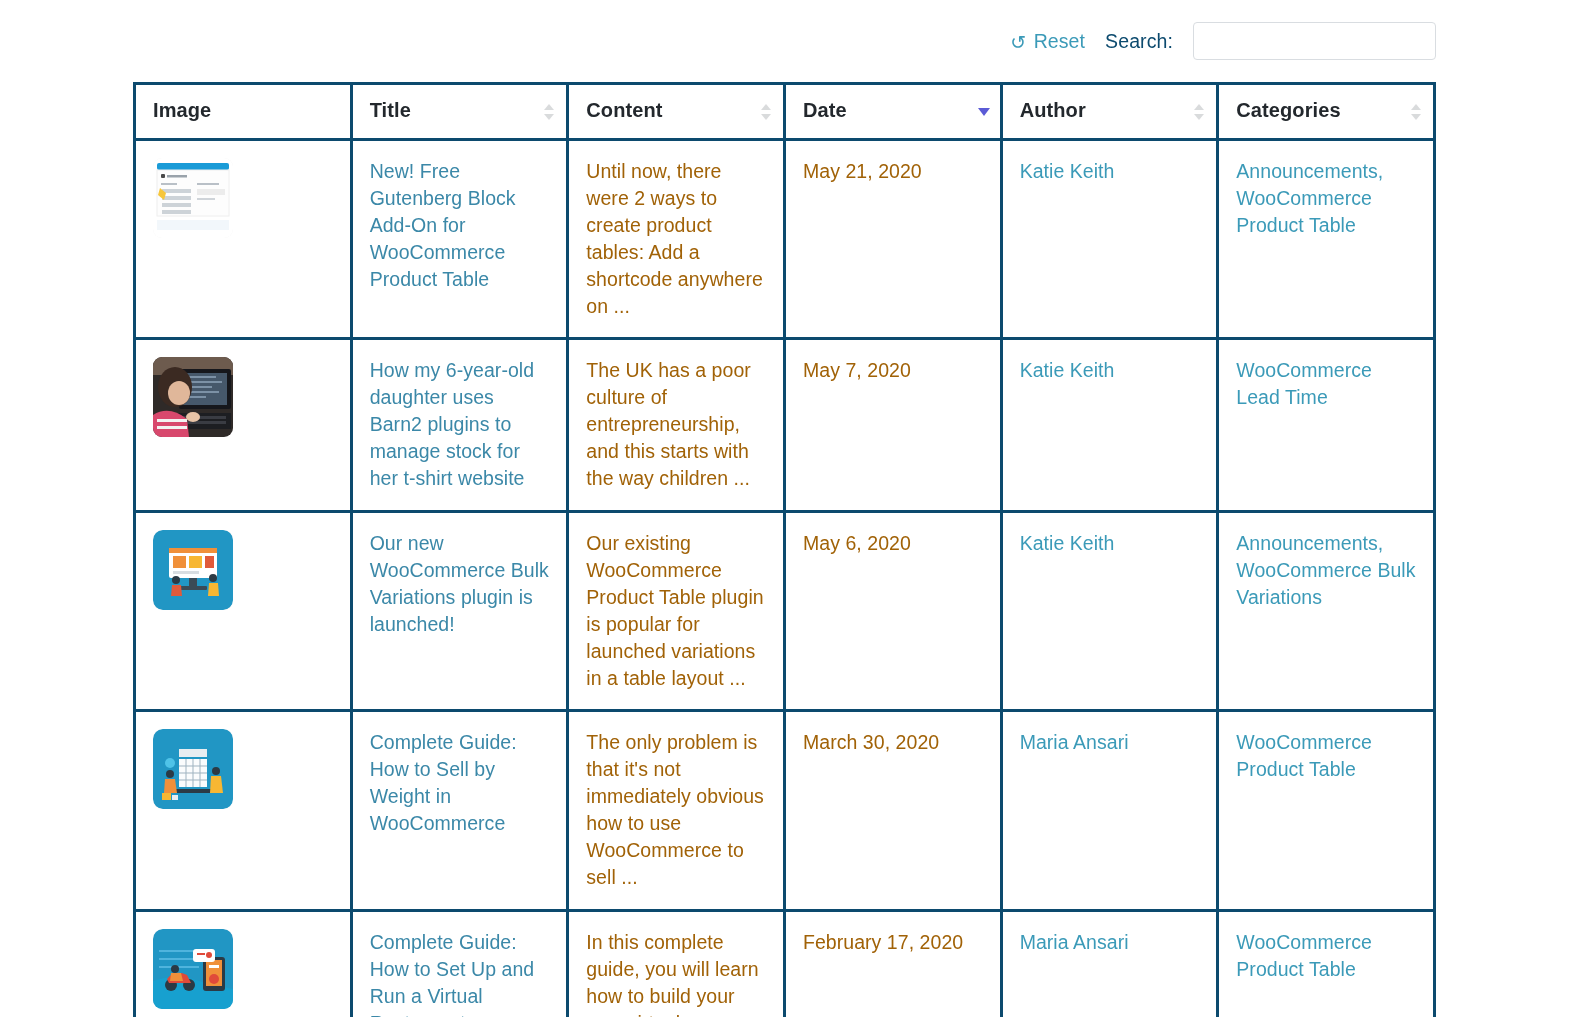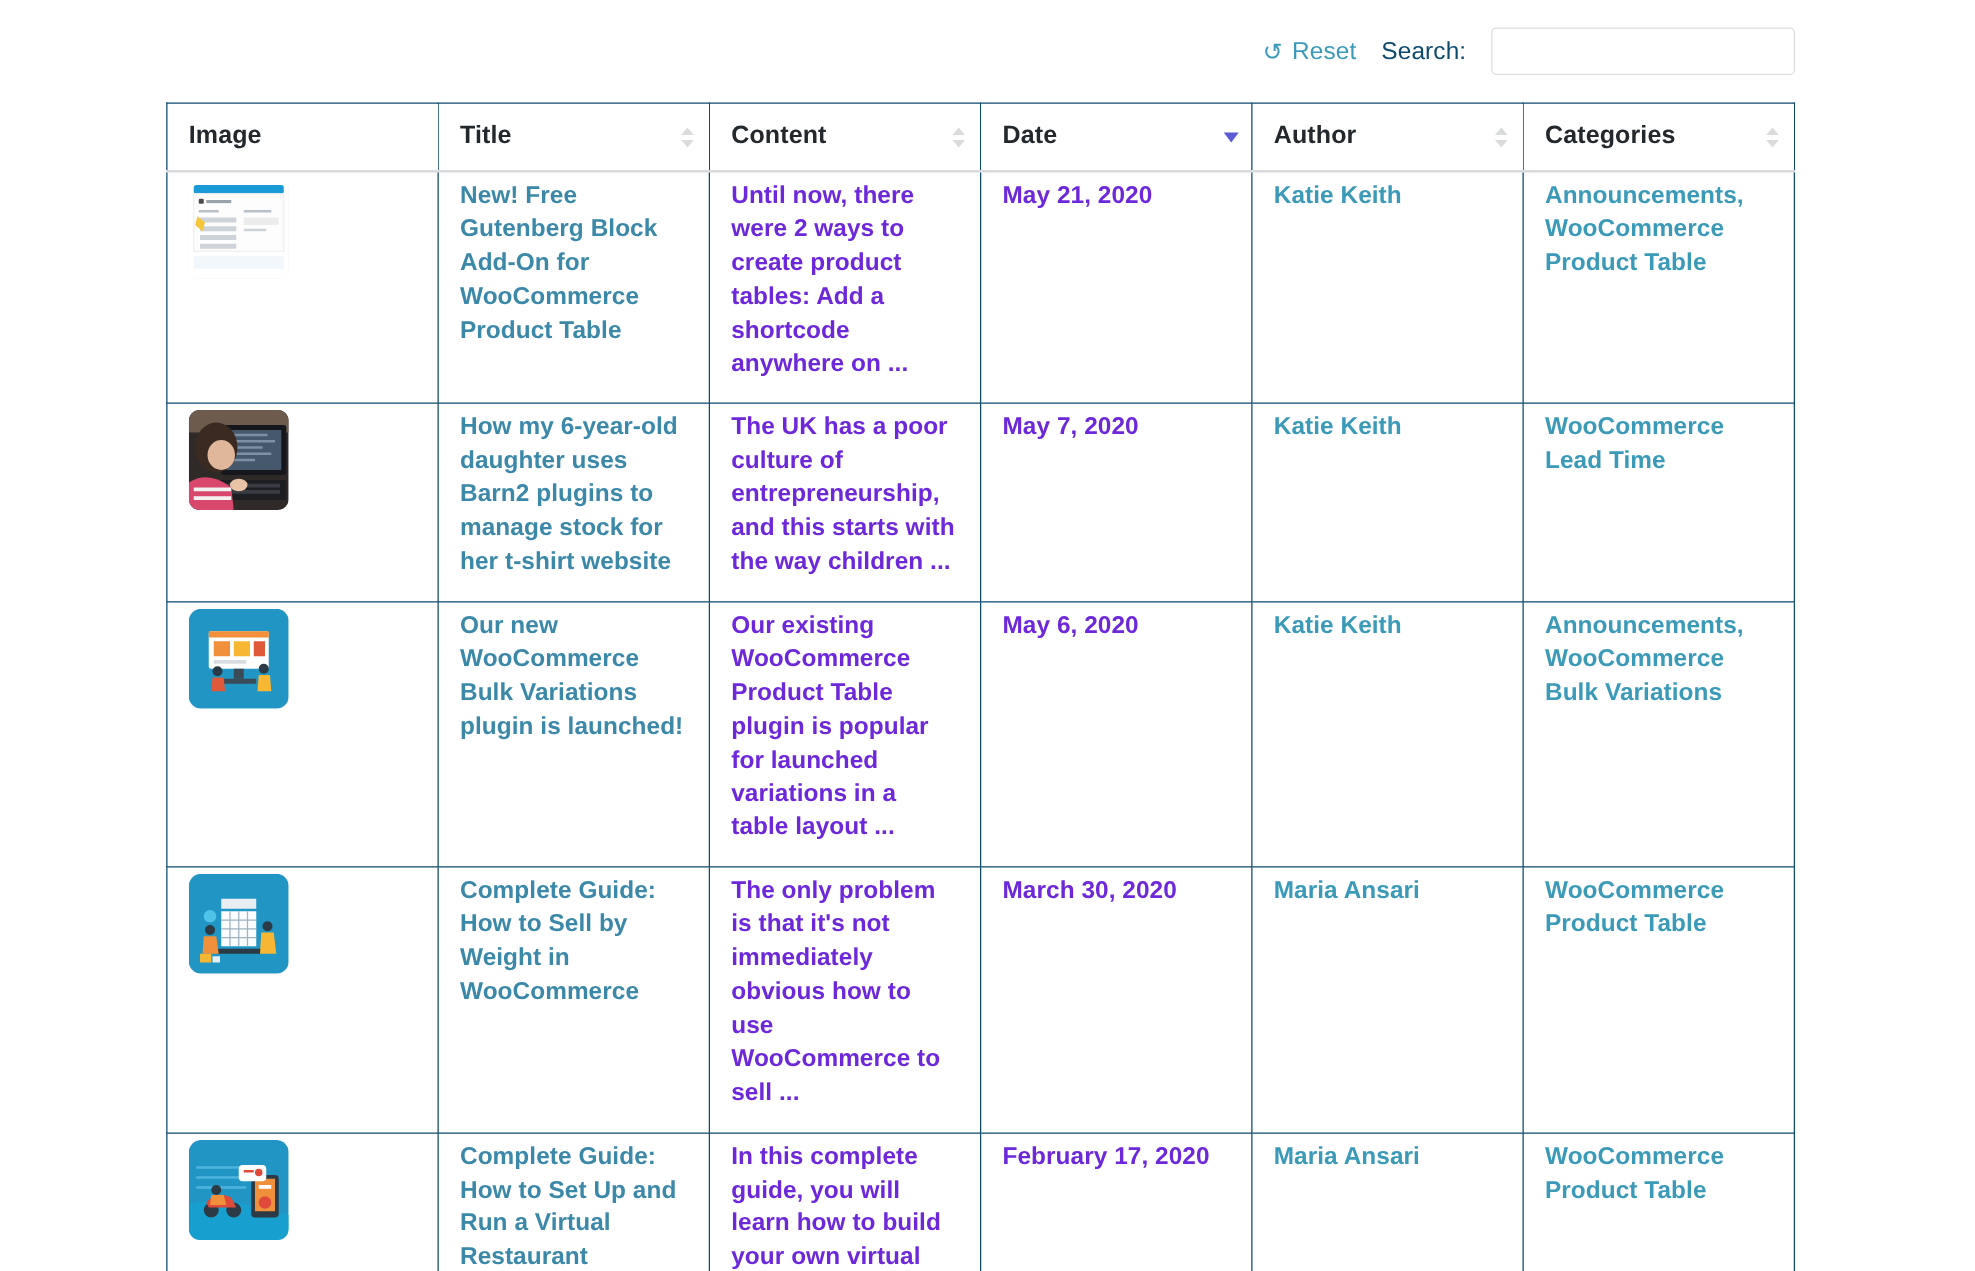--- a/index.html
+++ b/index.html
@@ -70,21 +70,21 @@
   }
 
   
   table.dt {
     width: 1303px;
     border-collapse: collapse;
     table-layout: fixed;
     background: #fff;
   }
   table.dt th, table.dt td {
-    border: 1px solid #0c4a6e;
+    border: 3px solid #0c4a6e;
     vertical-align: top;
     background: #fff;
   }
   table.dt thead th {
     border-bottom: 2px solid #d8dadd;
     padding: 14px 17px 16px 17px;
     font-size: 20px;
     font-weight: bold;
     color: #23282d;
     text-align: left;
@@ -113,32 +113,32 @@
   .sorticon .up { top: 1px;  border-bottom: 6px solid #7b7f86; }
   .sorticon .dn { bottom: 1px; border-top: 6px solid #7b7f86; }
   .sorticon.active .dn {
     bottom: 5px;
     border-top-color: #5b5bd6;
     border-left-width: 6px;
     border-right-width: 6px;
     border-top-width: 8px;
   }
 
-  table.dt tbody td { padding: 5px 17px 18px 17px; font-weight: bold; }
+  table.dt tbody td { padding: 17px 17px 18px 17px; }
   td.c-image { padding: 13px 13px 13px 14px; width: 120px; }
   td.c-title { width: 373px; }
   td.c-content { width: 405px; }
   td.c-date { width: 100px; }
   td.c-author { width: 120px; }
   td.c-cat { width: 185px; }
 
   .cell-text {
     font-size: 19.5px;
     line-height: 1.38;
-    color: #6d28d9;
+    color: #a16207;
     letter-spacing: .05px;
   }
   a.lnk {
     font-size: 19.5px;
     line-height: 1.38;
     color: #3b88a8;
     text-decoration: none;
     letter-spacing: .05px;
     cursor: pointer;
   }

